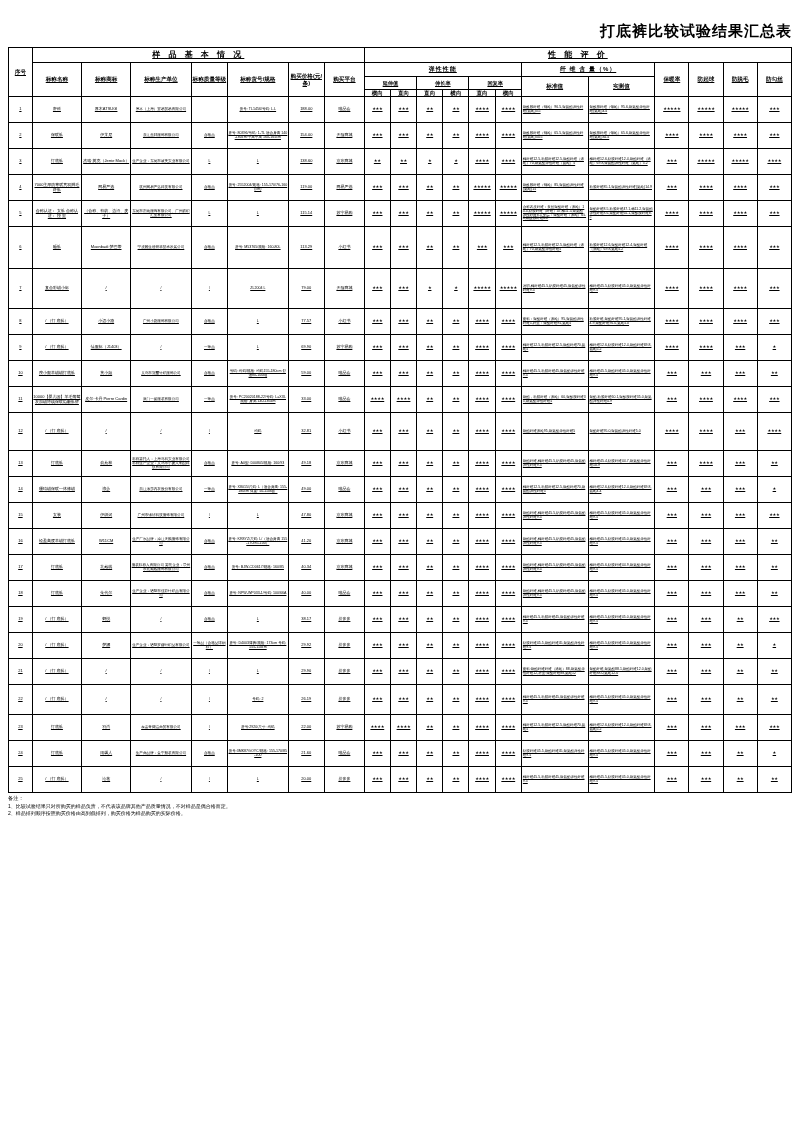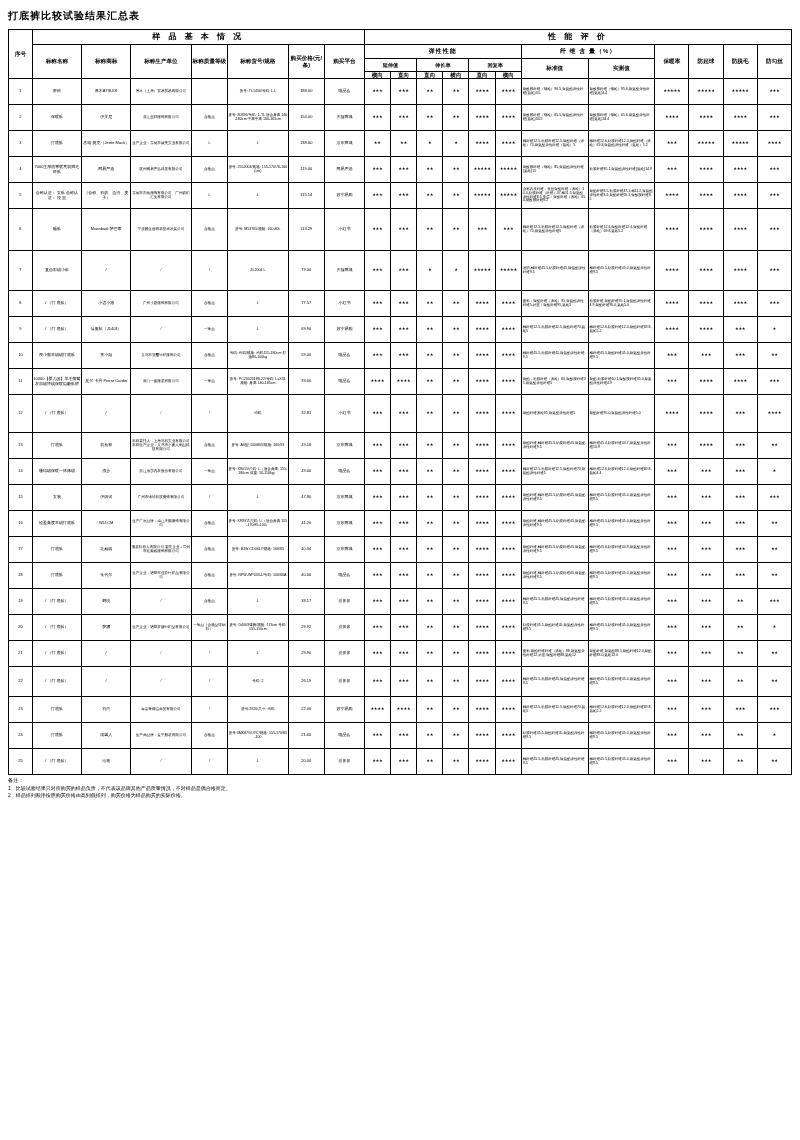--- a/index.html
+++ b/index.html
@@ -1,19 +1,19 @@
 <!DOCTYPE html>
 <html><head>
 <meta charset="utf-8">
 <style>
   html,body{margin:0;padding:0;background:#fff;}
   body{font-family:"Liberation Sans","DejaVu Sans",sans-serif;color:#000;}
   #page{width:800px;min-height:1140px;margin:0 auto;position:relative;box-sizing:border-box;padding:6px 8px 4px 8px;}
-  .doc-title{text-align:left;font-size:10px;font-weight:bold;letter-spacing:1px;margin:3px 0 6px 0;}
-  table{border-collapse:collapse;width:100%;table-layout:fixed;}
+  .doc-title{text-align:right;font-size:15px;font-weight:bold;letter-spacing:1px;margin:16px 0 6px 0;}
+  table{border-collapse:collapse;width:100%;table-layout:fixed;text-decoration:underline;}
   td,th{border:1px solid #000;font-size:4.6px;line-height:1.25;text-align:center;vertical-align:middle;padding:0;word-break:break-all;overflow:hidden;}
   .grp{font-size:8px;font-weight:bold;letter-spacing:3px;height:14px;}
   .sub{font-size:6px;font-weight:bold;letter-spacing:1px;height:13px;}
   .sub2{font-size:5.2px;font-weight:bold;height:12px;}
   .hdr{font-size:5.6px;font-weight:bold;line-height:1.2;}
   .hdr-v{font-size:5.6px;font-weight:bold;line-height:1.1;}
   .stars{font-size:4.2px;letter-spacing:-0.3px;line-height:1.1;}
   .small{font-size:4px;line-height:1.15;}
   .tiny{font-size:3.6px;line-height:1.1;}
   .notes{font-size:5px;line-height:1.5;margin-top:2px;}

